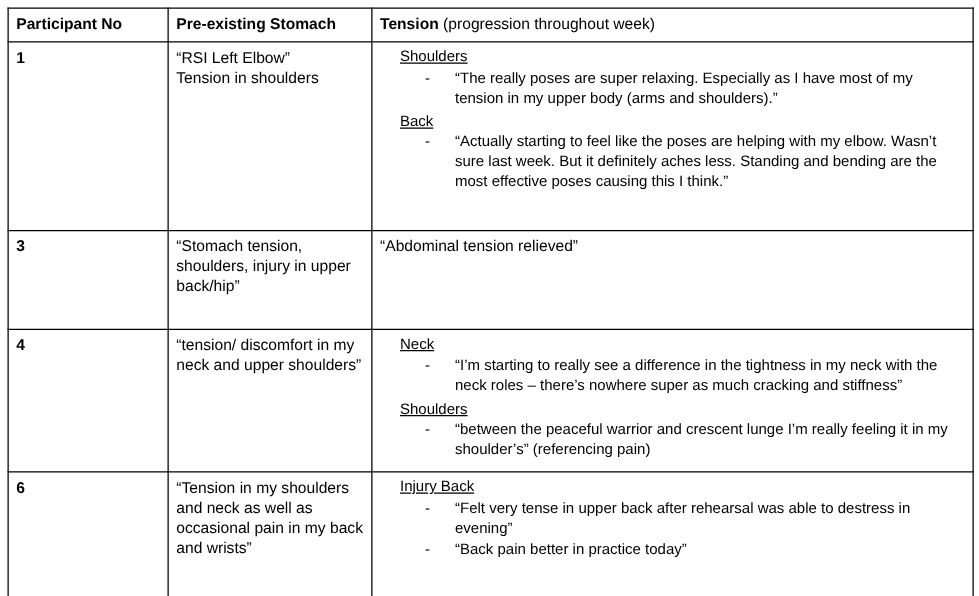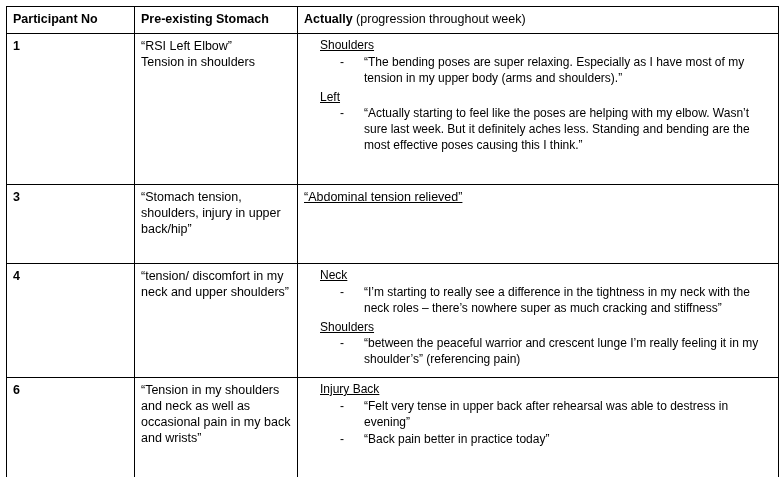--- a/index.html
+++ b/index.html
@@ -56,21 +56,20 @@
   }
   .injury-text {
     font-size: 13px;
     line-height: 1.33;
     white-space: pre-line;
     margin-top: 32px;
   }
   .plain-comment {
     font-size: 12.5px;
     line-height: 1.33;
-    text-decoration: underline;
   }
   .grp {
     margin: 0 0 1px 16px;
   }
   .grp-title {
     text-decoration: underline;
     font-size: 12px;
     line-height: 1.3;
     margin-bottom: 1px;
   }
@@ -103,37 +102,37 @@
   <table class="injury-table">
     <colgroup>
       <col class="c-no">
       <col class="c-injury">
       <col class="c-comments">
     </colgroup>
     <thead>
       <tr>
         <th class="hdr-cell">Participant No</th>
         <th class="hdr-cell">Pre-existing Stomach</th>
-        <th class="hdr-cell"><span>Actually</span><span class="hdr-sub"> (progression throughout week)</span></th>
+        <th class="hdr-cell"><span>Tension</span><span class="hdr-sub"> (progression throughout week)</span></th>
       </tr>
     </thead>
     <tbody>
       <tr class="row-1">
         <td class="pno">1</td>
         <td class="injury-text">“RSI Left Elbow”
 Tension in shoulders</td>
         <td>
           <div class="grp">
             <div class="grp-title">Shoulders</div>
             <ul class="grp-list">
-              <li><span class="dash">-</span><span>“The bending poses are super relaxing. Especially as I have most of my tension in my upper body (arms and shoulders).”</span></li>
+              <li><span class="dash">-</span><span>“The really poses are super relaxing. Especially as I have most of my tension in my upper body (arms and shoulders).”</span></li>
             </ul>
           </div>
           <div class="grp">
-            <div class="grp-title">Left</div>
+            <div class="grp-title">Back</div>
             <ul class="grp-list">
               <li><span class="dash">-</span><span>“Actually starting to feel like the poses are helping with my elbow. Wasn’t sure last week. But it definitely aches less. Standing and bending are the most effective poses causing this I think.”</span></li>
             </ul>
           </div>
         </td>
       </tr>
 
       <tr class="row-3">
         <td class="pno">3</td>
         <td class="injury-text">“Stomach tension, shoulders, injury in upper back/hip”</td>

